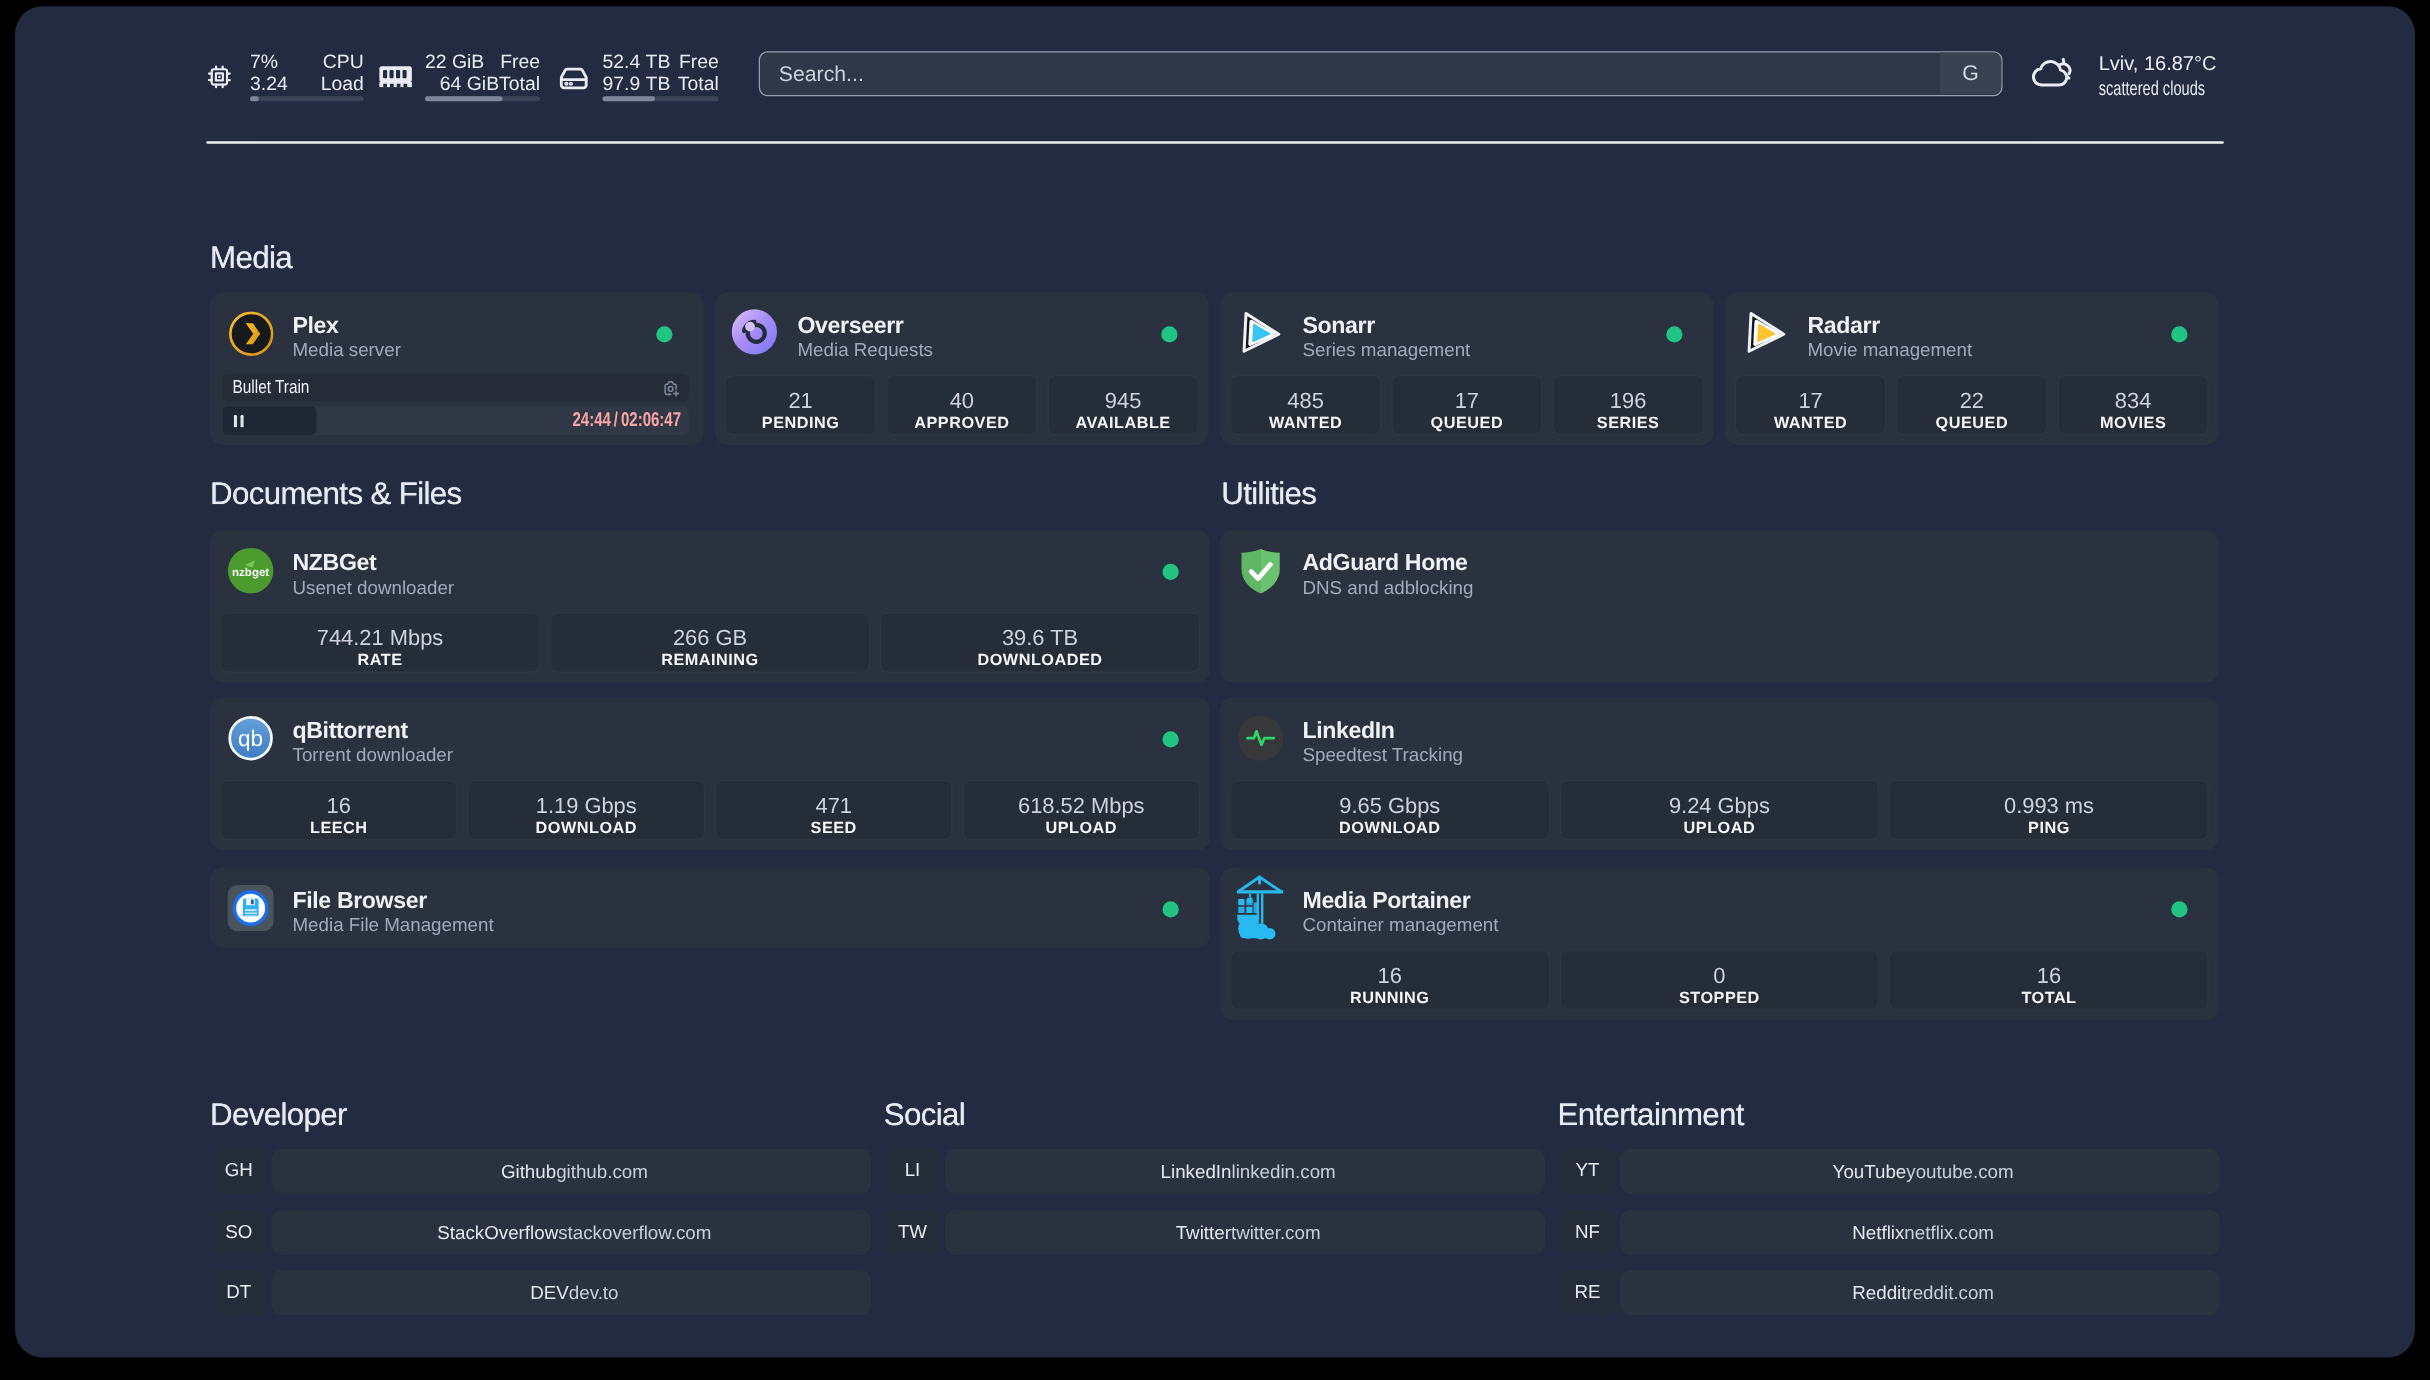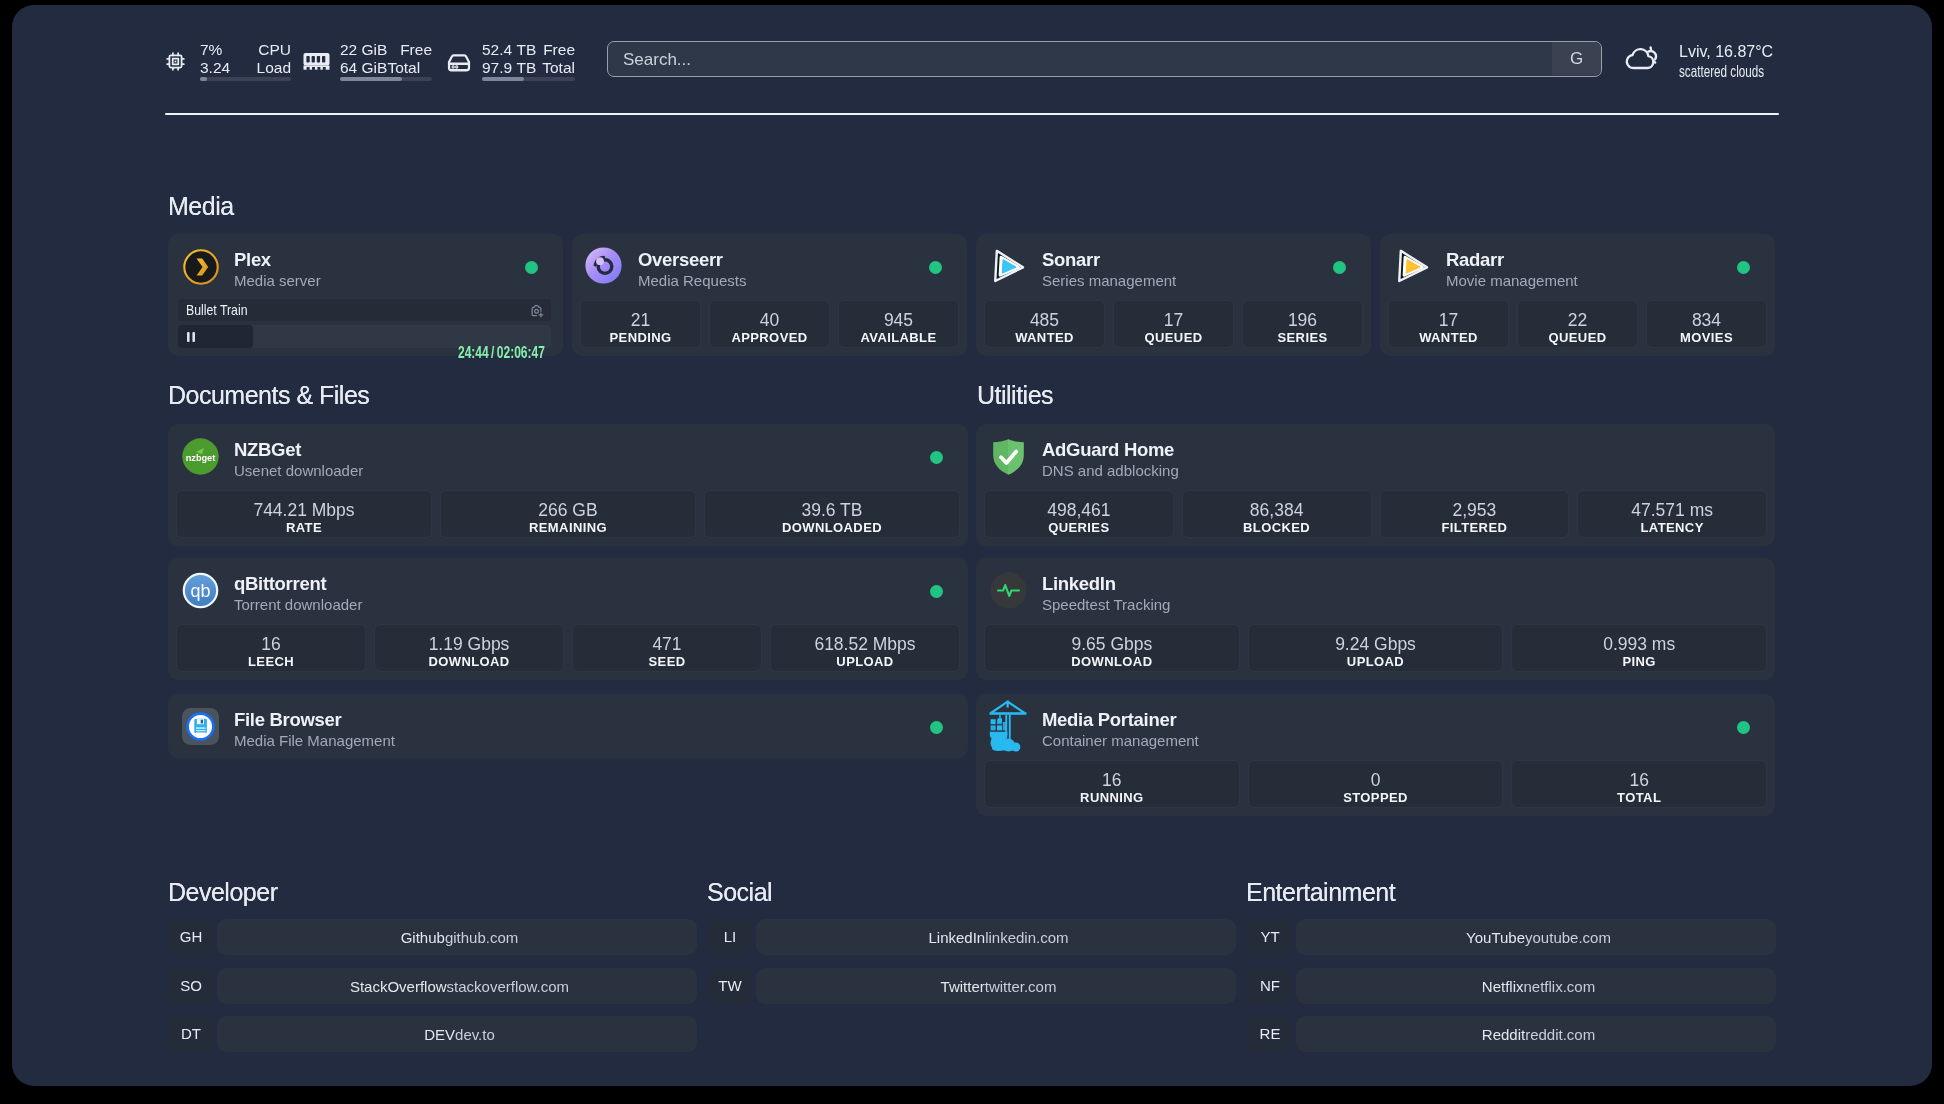--- a/index.html
+++ b/index.html
@@ -48,21 +48,21 @@
 <rect x="3.6" y="15" width="3" height="2.9" fill="#222b40"></rect>
 <rect x="9" y="15" width="3" height="2.9" fill="#222b40"></rect>
 <rect x="14.4" y="15" width="3" height="2.9" fill="#222b40"></rect>
 <rect x="19.8" y="15" width="3" height="2.9" fill="#222b40"></rect>
 </svg>
 <div style="position:absolute;left:340px;top:41px;width:92px;font-size:15.5px;line-height:18px;color:#e8ecf2">
 <div style="display:flex;justify-content:space-between">
       <span>22&nbsp;GiB</span>
       <span>Free</span>
     </div>
-<div style="display:flex;justify-content:flex-start">
+<div style="display:flex;justify-content:flex-end">
       <span>64&nbsp;GiB</span>
       <span>Total</span>
     </div>
   </div>
 <div style="position:absolute;left:340px;top:77px;width:92px;height:4px;border-radius:2px;background:#3b4354">
 <div style="width:67%;height:4px;border-radius:2px;background:#7e8799"></div>
   </div>
 <svg style="position:absolute;left:446px;top:50px" width="26" height="26" viewBox="0 0 24 24" fill="none" stroke="#e9edf3" stroke-width="2.1" stroke-linecap="round" stroke-linejoin="round">
 <path d="M2.8 11 L5.6 5.8 a1.6 1.6 0 0 1 1.4 -0.9 h10 a1.6 1.6 0 0 1 1.4 0.9 L21.2 11 v5.7 a2 2 0 0 1 -2 2 H4.8 a2 2 0 0 1 -2 -2 Z"></path>
 <path d="M3.2 12.7 h17.6"></path>
@@ -120,21 +120,21 @@
         <path d="M19 16v6M16 19h6"></path>
       </svg>
     </div>
 <div style="position:absolute;left:10px;right:12px;top:91px;height:23px;border-radius:4px;background:rgba(255,255,255,0.03)">
 <div style="position:absolute;left:0;top:0;width:75px;height:23px;border-radius:4px;background:#1f2734">
 <svg style="position:absolute;left:9px;top:6.5px" width="8" height="10" viewBox="0 0 8 10">
           <rect width="2.6" height="10" rx="1" fill="#dfe4ec"></rect>
           <rect x="5.4" width="2.6" height="10" rx="1" fill="#dfe4ec"></rect>
         </svg>
       </div>
-<div style="position:absolute;right:6px;top:16px;line-height:23px;font-size:16px;font-weight:700;color:#86efac"><span style="display:inline-block;transform:scaleX(0.75);transform-origin:right center">24:44 / 02:06:47</span></div>
+<div style="position:absolute;right:6px;top:0;line-height:23px;font-size:16px;font-weight:700;color:#fca5a5"><span style="display:inline-block;transform:scaleX(0.75);transform-origin:right center">24:44 / 02:06:47</span></div>
     </div>
   </div>
 <div class="card" style="left:572px;top:234px;width:395px;height:122px">
 <div style="position:absolute;left:13px;top:13px"><svg width="37" height="37" viewBox="0 0 37 37">
 <defs>
           <linearGradient id="ovs" x1="0" y1="0" x2="1" y2="1">
             <stop offset="0" stop-color="#dcc2f9"></stop>
             <stop offset="0.45" stop-color="#a98ef6"></stop>
             <stop offset="1" stop-color="#7a77f6"></stop>
           </linearGradient>
@@ -246,38 +246,20 @@
             <stop offset="0.5" stop-color="#60b763"></stop>
             <stop offset="0.5" stop-color="#6ac26e"></stop>
             <stop offset="1" stop-color="#6ac26e"></stop>
           </linearGradient>
         </defs>
 <path d="M18.5 1.2 C13.5 3.4 8 4 3.2 4.2 V17 c0 9.3 6.1 15.6 15.3 19.8 C27.7 32.6 33.8 26.3 33.8 17 V4.2 C29 4 23.5 3.4 18.5 1.2 Z" fill="url(#adg)"></path>
 <path d="M11 19.3 l5.4 5.6 9.8 -11.3" fill="none" stroke="#ffffff" stroke-width="3.8" stroke-linecap="round" stroke-linejoin="round"></path>
       </svg></div>
 <div class="ct">AdGuard Home</div>
     <div class="cs">DNS and adblocking</div>
-    <div class="statrow">
-      <div class="sb">
-        <div class="sv">498,461</div>
-        <div class="sl">QUERIES</div>
-      </div>
-      <div class="sb">
-        <div class="sv">86,384</div>
-        <div class="sl">BLOCKED</div>
-      </div>
-      <div class="sb">
-        <div class="sv">2,953</div>
-        <div class="sl">FILTERED</div>
-      </div>
-      <div class="sb">
-        <div class="sv">47.571 ms</div>
-        <div class="sl">LATENCY</div>
-      </div>
-    </div>
   </div>
 <div class="card" style="left:168px;top:558px;width:800px;height:122px">
 <div style="position:absolute;left:14px;top:14px"><svg width="37" height="37" viewBox="0 0 37 37">
 <defs>
           <linearGradient id="qbg" x1="0" y1="0" x2="0" y2="1">
             <stop offset="0" stop-color="#65a0d9"></stop>
             <stop offset="1" stop-color="#3e7cc2"></stop>
           </linearGradient>
         </defs>
 <circle cx="18.5" cy="18.5" r="16.7" fill="url(#qbg)" stroke="#f3f6fa" stroke-width="2.2"></circle>

